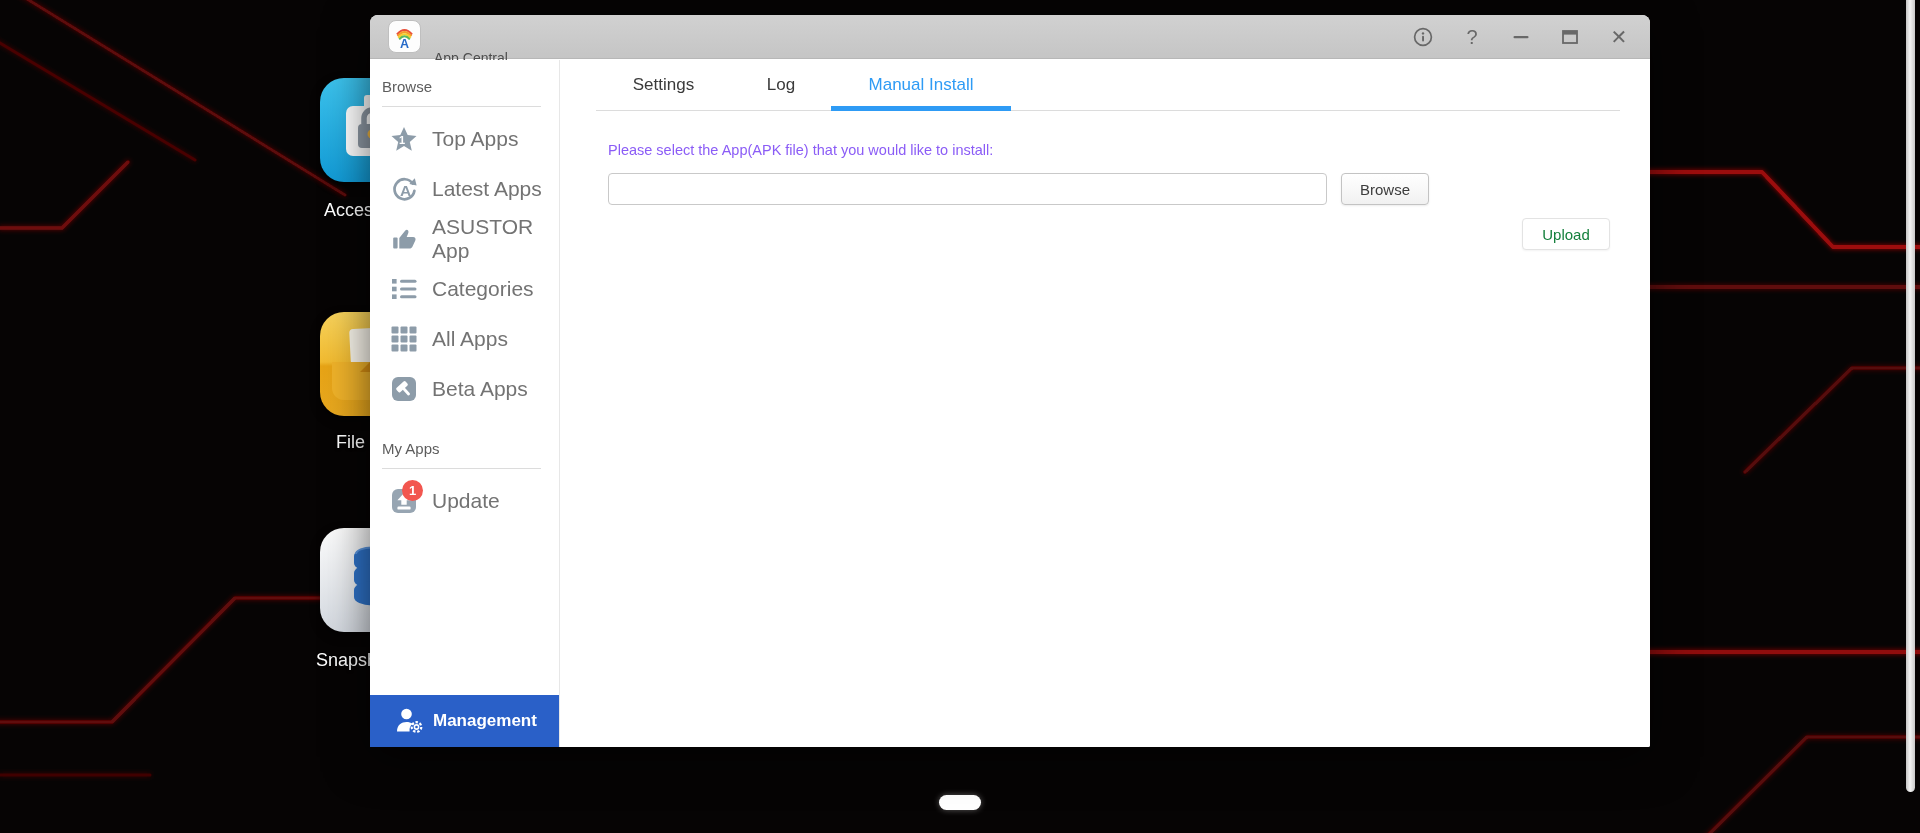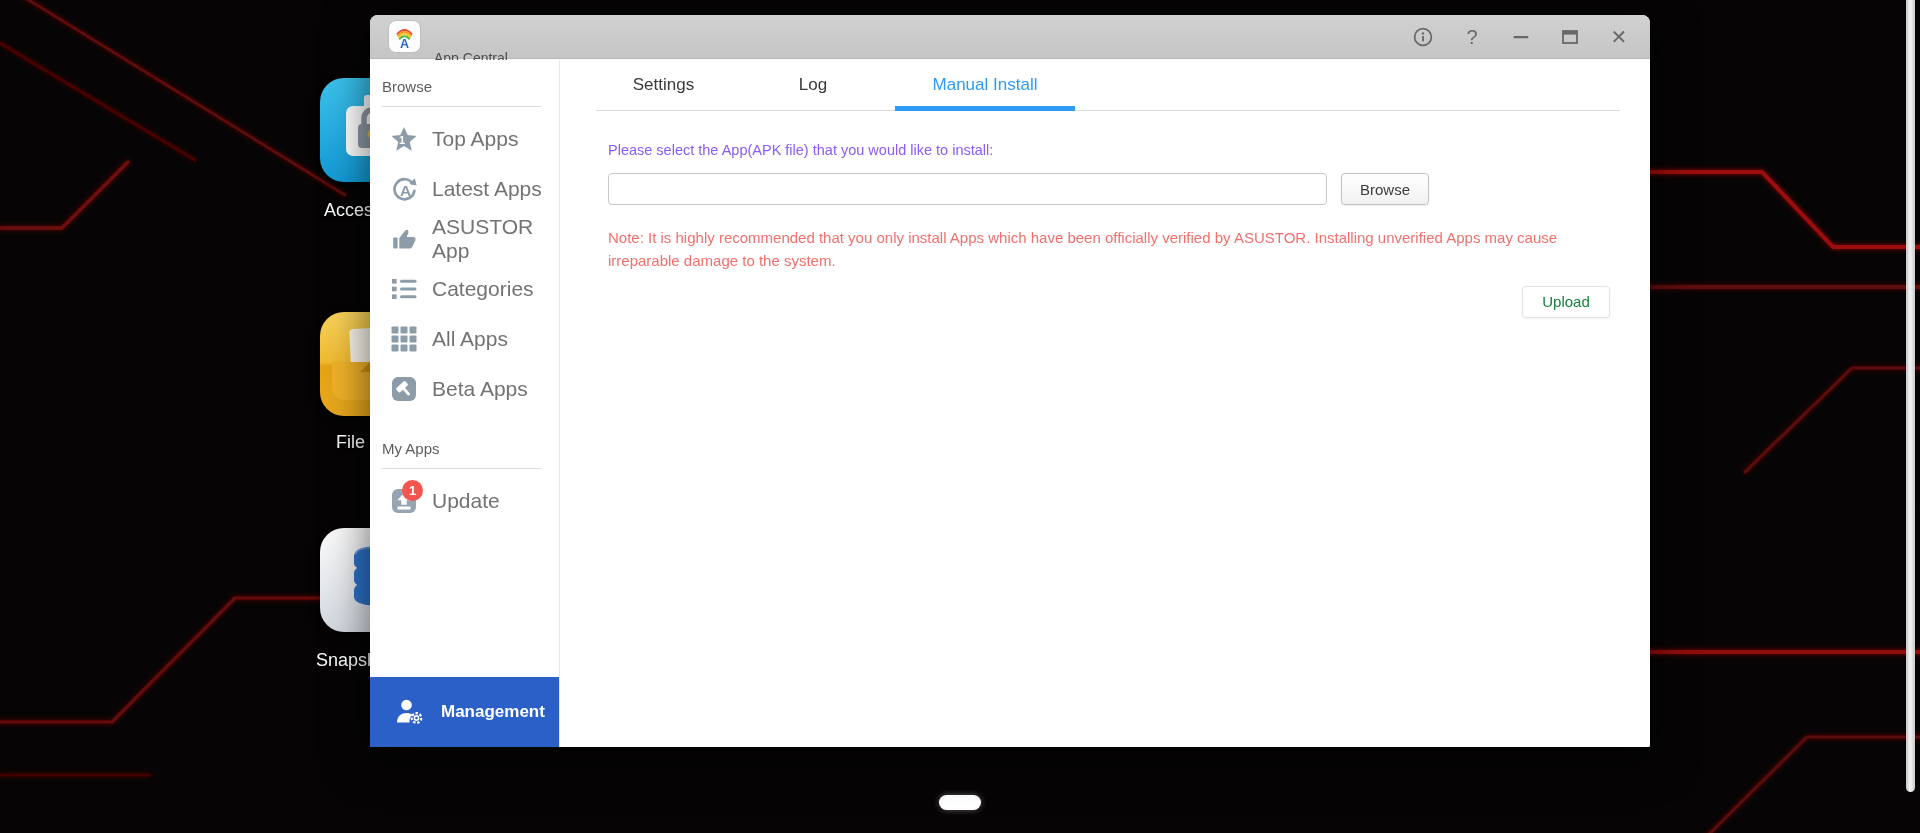--- a/index.html
+++ b/index.html
@@ -59,27 +59,27 @@
   .side-divider{height:1px;background:#dcdcdc;margin:6px 18px 7px 12px;}
   .side-item{display:flex;align-items:center;gap:15px;padding-left:21px;height:50px;cursor:pointer;}
   .side-item .icon-wrap{width:26px;height:26px;position:relative;flex:0 0 auto;}
   .side-item .item-label{font-size:21px;color:#737373;}
   .badge{
     position:absolute;top:-8px;left:11px;min-width:21px;height:21px;border-radius:11px;
     background:#f2564f;color:#fff;font-size:13px;font-weight:bold;
     display:flex;align-items:center;justify-content:center;box-sizing:border-box;padding:0 4px;
   }
   .mgmt{
-    position:absolute;left:0;right:0;bottom:0;height:70px;background:#2a60c8;
-    display:flex;align-items:center;gap:16px;padding-left:25px;cursor:pointer;
+    position:absolute;left:0;right:0;bottom:0;height:52px;background:#2a60c8;
+    display:flex;align-items:center;gap:8px;padding-left:25px;cursor:pointer;
   }
   .mgmt .item-label{color:#fff;font-size:17px;font-weight:bold;}
   
   .main{flex:1;position:relative;background:#fff;border-radius:0 0 2px 0;}
-  .tabbar{margin:0 30px 0 36px;height:50px;border-bottom:1px solid #dcdcdc;display:flex;gap:32px;}
+  .tabbar{margin:0 30px 0 36px;height:50px;border-bottom:1px solid #dcdcdc;display:flex;}
   .tab{display:flex;align-items:center;justify-content:center;font-size:17px;color:#3a3a3a;
        position:relative;cursor:pointer;}
   .tab.w1{width:135px;} .tab.w2{width:100px;} .tab.w3{width:180px;}
   .tab.active{color:#2e9bf5;}
   .tab.active::after{content:"";position:absolute;left:0;right:0;bottom:-1px;height:5px;background:#2e9bf5;}
   .content{padding:31px 40px 0 48px;}
   .prompt{font-size:14.5px;color:#8b5cf6;}
   .file-row{margin-top:15px;display:flex;align-items:center;}
   .file-input{
     width:701px;height:30px;border:1px solid #c9c9c9;border-radius:4px;padding:0 8px;
@@ -317,20 +317,19 @@
         <div class="tab w2">Log</div>
         <div class="tab w3 active">Manual Install</div>
       </div>
 
       <div class="content">
         <div class="prompt">Please select the App(APK file) that you would like to install:</div>
         <div class="file-row">
           <input class="file-input" type="text" value="" style="">
           <button class="btn browse-btn">Browse</button>
         </div>
-        <div class="note">Note: It is highly recommended that you only install Apps which have been officially verified by ASUSTOR. Installing unverified Apps may cause irreparable damage to the system.</div>
         <div class="upload-row">
           <button class="btn upload-btn">Upload</button>
         </div>
       </div>
     </div>
   </div>
 </div>
 
 </body></html>

